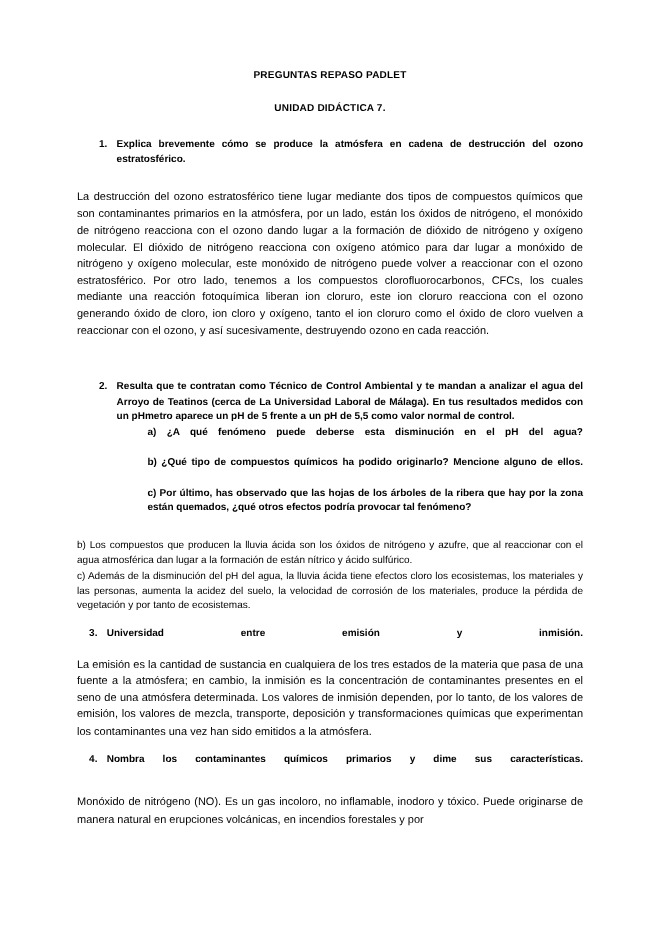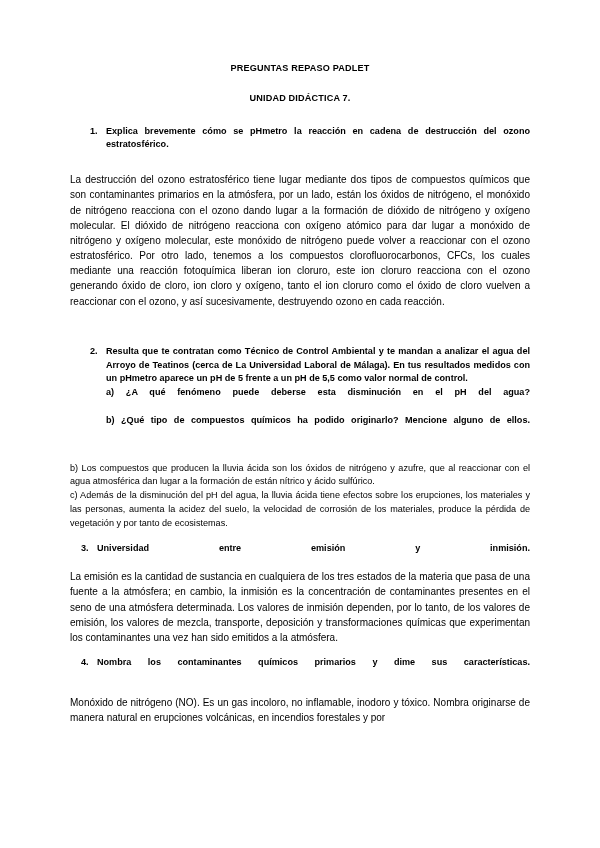--- a/index.html
+++ b/index.html
@@ -75,20 +75,21 @@
     font-size: 9.1px;
     line-height: 1.52;
     text-align: justify;
     text-justify: inter-word;
     padding-left: 36px;
     margin: 0;
   }
   .sub-questions .sq-line {
     text-align: justify;
     text-justify: inter-word;
+    margin-left: 28px;
   }
   .answer-line {
     font-size: 9.1px;
     line-height: 1.52;
     text-align: justify;
     text-justify: inter-word;
     margin: 0;
   }
   .gap-sm { height: 11px; }
   .gap-md { height: 20px; }
@@ -104,57 +105,58 @@
 <body>
 
 <div class="page">
 
   <div class="doc-title">PREGUNTAS REPASO PADLET</div>
 
   <div class="doc-subtitle">UNIDAD DIDÁCTICA 7.</div>
 
   <div class="numbered-item indent-wide">
     <span class="marker">1.</span>
-    <span class="item-text">Explica brevemente cómo se pHmetro la reacción en cadena de destrucción del ozono estratosférico.</span>
+    <span class="item-text">Explica brevemente cómo se produce la atmósfera en cadena de destrucción del ozono estratosférico.</span>
   </div>
 
   <div class="gap-md"></div>
 
   <p class="body-par">La destrucción del ozono estratosférico tiene lugar mediante dos tipos de compuestos químicos que son contaminantes primarios en la atmósfera, por un lado, están los óxidos de nitrógeno, el monóxido de nitrógeno reacciona con el ozono dando lugar a la formación de dióxido de nitrógeno y oxígeno molecular. El dióxido de nitrógeno reacciona con oxígeno atómico para dar lugar a monóxido de nitrógeno y oxígeno molecular, este monóxido de nitrógeno puede volver a reaccionar con el ozono estratosférico. Por otro lado, tenemos a los compuestos clorofluorocarbonos, CFCs, los cuales mediante una reacción fotoquímica liberan ion cloruro, este ion cloruro reacciona con el ozono generando óxido de cloro, ion cloro y oxígeno, tanto el ion cloruro como el óxido de cloro vuelven a reaccionar con el ozono, y así sucesivamente, destruyendo ozono en cada reacción.</p>
 
   <div class="gap-xl"></div>
 
   <div class="numbered-item indent-wide">
     <span class="marker">2.</span>
     <span class="item-text">Resulta que te contratan como Técnico de Control Ambiental y te mandan a analizar el agua del Arroyo de Teatinos (cerca de La Universidad Laboral de Málaga). En tus resultados medidos con un pHmetro aparece un pH de 5 frente a un pH de 5,5 como valor normal de control.</span>
   </div>
 
   <div class="sub-questions">
     <div class="sq-line no-stretch">a) ¿A qué fenómeno puede deberse esta disminución en el pH del agua?</div>
     <div class="sq-line no-stretch">b) ¿Qué tipo de compuestos químicos ha podido originarlo? Mencione alguno de ellos.</div>
+    <div class="sq-line">c) Por último, has observado que las hojas de los árboles de la ribera que hay por la zona están quemados, ¿qué otros efectos podría provocar tal fenómeno?</div>
   </div>
 
   <div class="gap-md"></div>
 
   <p class="answer-line">b) Los compuestos que producen la lluvia ácida son los óxidos de nitrógeno y azufre, que al reaccionar con el agua atmosférica dan lugar a la formación de están nítrico y ácido sulfúrico.</p>
-  <p class="answer-line">c) Además de la disminución del pH del agua, la lluvia ácida tiene efectos sobre los erupciones, los materiales y las personas, aumenta la acidez del suelo, la velocidad de corrosión de los materiales, produce la pérdida de vegetación y por tanto de ecosistemas.</p>
+  <p class="answer-line">c) Además de la disminución del pH del agua, la lluvia ácida tiene efectos cloro los ecosistemas, los materiales y las personas, aumenta la acidez del suelo, la velocidad de corrosión de los materiales, produce la pérdida de vegetación y por tanto de ecosistemas.</p>
 
   <div class="gap-sm"></div>
 
   <div class="numbered-item indent-narrow">
     <span class="marker">3.</span>
     <span class="item-text no-stretch">Universidad entre emisión y inmisión.</span>
   </div>
 
   <p class="body-par">La emisión es la cantidad de sustancia en cualquiera de los tres estados de la materia que pasa de una fuente a la atmósfera; en cambio, la inmisión es la concentración de contaminantes presentes en el seno de una atmósfera determinada. Los valores de inmisión dependen, por lo tanto, de los valores de emisión, los valores de mezcla, transporte, deposición y transformaciones químicas que experimentan los contaminantes una vez han sido emitidos a la atmósfera.</p>
 
   <div class="gap-sm"></div>
 
   <div class="numbered-item indent-narrow">
     <span class="marker">4.</span>
     <span class="item-text no-stretch">Nombra los contaminantes químicos primarios y dime sus características.</span>
   </div>
 
   <div class="gap-sm"></div>
 
-  <p class="body-par">Monóxido de nitrógeno (NO). Es un gas incoloro, no inflamable, inodoro y tóxico. Nombra originarse de manera natural en erupciones volcánicas, en incendios forestales y por</p>
+  <p class="body-par">Monóxido de nitrógeno (NO). Es un gas incoloro, no inflamable, inodoro y tóxico. Puede originarse de manera natural en erupciones volcánicas, en incendios forestales y por</p>
 
 </div>
 
 </body></html>

